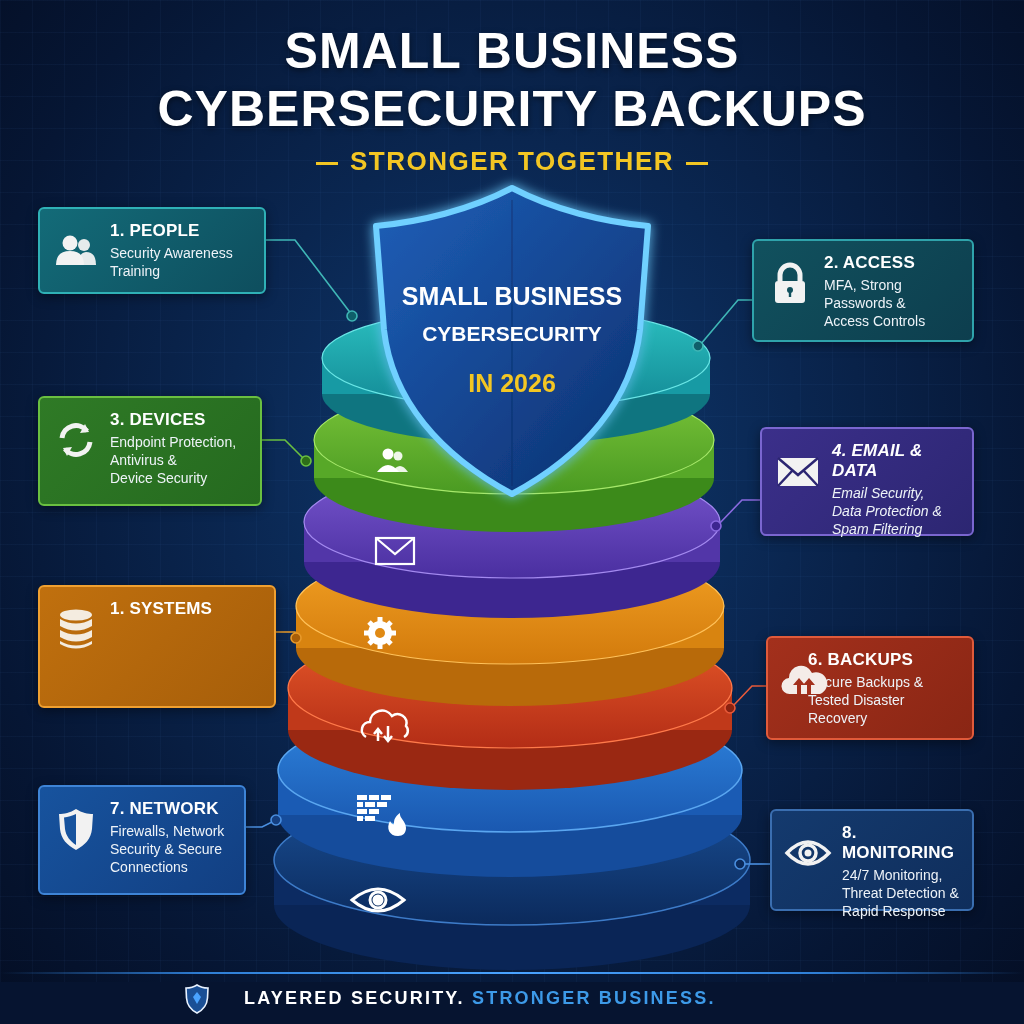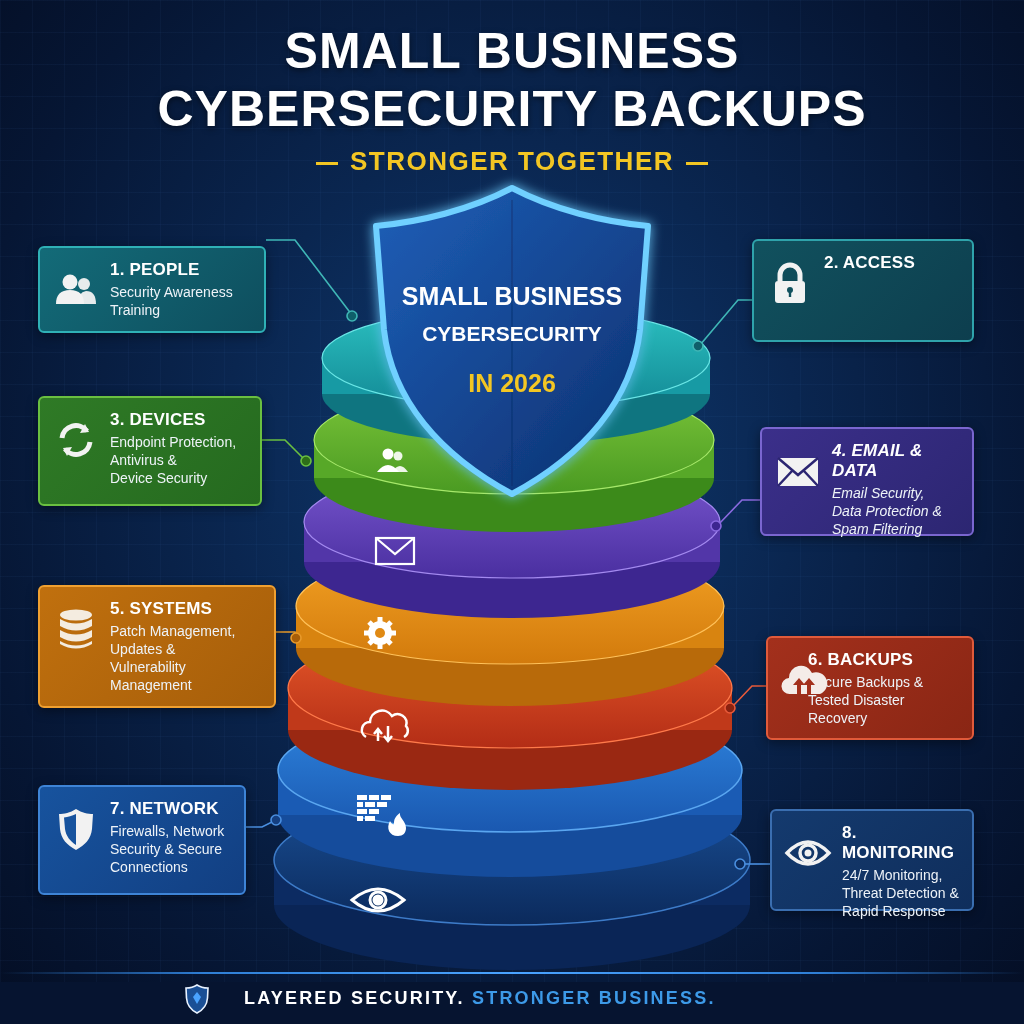--- a/index.html
+++ b/index.html
@@ -224,21 +224,21 @@
       <circle cx="740" cy="864" r="5" stroke="#4a8fe0" fill="#0b2a5c"></circle>
   </g>
 </svg>
 
 <div class="shield-wrap">
   <div class="shield-text shield-l1">SMALL BUSINESS</div>
   <div class="shield-text shield-l2">CYBERSECURITY</div>
   <div class="shield-text shield-l3">IN 2026</div>
 </div>
 
-<div class="card" style="left:38px; top:207px; width:228px; height:87px; background:linear-gradient(135deg,#136b78,#0e4e5e); border-color:#2fb1b6;margin-top:39px;">
+<div class="card" style="left:38px; top:207px; width:228px; height:87px; background:linear-gradient(135deg,#136b78,#0e4e5e); border-color:#2fb1b6;">
   <svg class="card-icon" viewBox="0 0 48 48" fill="#f2f2f2">
     <circle cx="18" cy="16" r="7.5"></circle>
       <path d="M4 38 q0 -14 14 -14 q14 0 14 14 z"></path>
     <circle cx="32" cy="18" r="6" opacity="0.95"></circle>
       <path d="M26 38 q0 -12 8 -13 q10 0 10 13 z" opacity="0.95"></path>
   </svg>
   <div class="card-title">1. PEOPLE</div>
   <div class="card-desc">
       <div>Security Awareness</div>
       <div>Training</div>
@@ -246,20 +246,25 @@
 </div>
 
 <div class="card" style="left:752px; top:239px; width:222px; height:103px; background:linear-gradient(135deg,#11515e,#0d3e4e); border-color:#2fa3ab;">
   <svg class="card-icon" viewBox="0 0 48 48">
     <path d="M14 22 v-6 a10 10 0 0 1 20 0 v6" fill="none" stroke="#f2f2f2" stroke-width="5"></path>
     <rect x="9" y="22" width="30" height="22" rx="3" fill="#f2f2f2"></rect>
     <circle cx="24" cy="31" r="3" fill="#11515e"></circle>
       <rect x="22.8" y="32" width="2.4" height="6" fill="#11515e"></rect>
   </svg>
   <div class="card-title">2. ACCESS</div>
+  <div class="card-desc">
+      <div>MFA, Strong</div>
+      <div>Passwords &amp;</div>
+      <div>Access Controls</div>
+    </div>
 </div>
 
 <div class="card" style="left:38px; top:396px; width:224px; height:110px; background:linear-gradient(135deg,#2f7a26,#256a1f); border-color:#6ac040;">
   <svg class="card-icon" viewBox="0 0 48 48" fill="none" stroke="#f2f2f2" stroke-width="5">
     <path d="M10 22 a14 14 0 0 1 25 -7"></path>
       <path d="M38 26 a14 14 0 0 1 -25 7"></path>
     <path d="M33 8 l4 8 -9 1" fill="#f2f2f2" stroke="none"></path>
       <path d="M15 40 l-4 -8 9 -1" fill="#f2f2f2" stroke="none"></path>
   </svg>
   <div class="card-title">3. DEVICES</div>
@@ -283,27 +288,21 @@
     </div>
 </div>
 
 <div class="card" style="left:38px; top:585px; width:238px; height:123px; background:linear-gradient(135deg,#c0700e,#a65e0a); border-color:#f0a030;">
   <svg class="card-icon" viewBox="0 0 48 48" fill="#f4ece0">
     <ellipse cx="24" cy="10" rx="16" ry="5.5"></ellipse>
     <path d="M8 14 q16 9 32 0 v7 q-16 9 -32 0 z"></path>
     <path d="M8 25 q16 9 32 0 v7 q-16 9 -32 0 z"></path>
     <path d="M8 36 q16 9 32 0 v3 q-16 9 -32 0 z"></path>
   </svg>
-  <div class="card-title">5. SYSTEMS</div>
-  <div class="card-desc">
-      <div>Patch Management,</div>
-      <div>Updates &amp;</div>
-      <div>Vulnerability</div>
-      <div>Management</div>
-    </div>
+  <div class="card-title">1. SYSTEMS</div>
 </div>
 
 <div class="card" style="left:766px; top:636px; width:208px; height:104px; background:linear-gradient(135deg,#a3301c,#8a2614); border-color:#e05a3a;padding-left:40px;">
   <svg class="card-icon" viewBox="0 0 48 48">
     <path d="M10 38 a8 8 0 0 1 -1 -16 a12 12 0 0 1 23 -5 a9 9 0 0 1 8 21 z" fill="#f4ece8"></path>
     <path d="M17 38 v-9 h-4 l6 -7 6 7 h-4 v9 z M27 38 v-9 h-4 l6 -7 6 7 h-4 v9 z" fill="#a3301c"></path>
   </svg>
   <div class="card-title">6. BACKUPS</div>
   <div class="card-desc">
       <div>Secure Backups &amp;</div>

